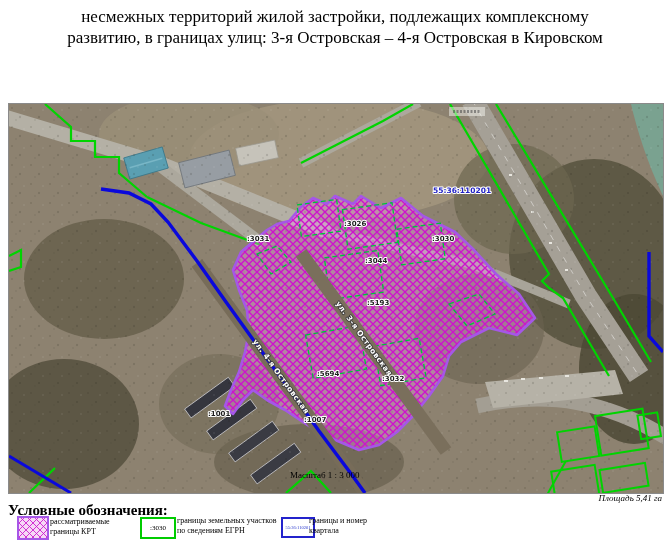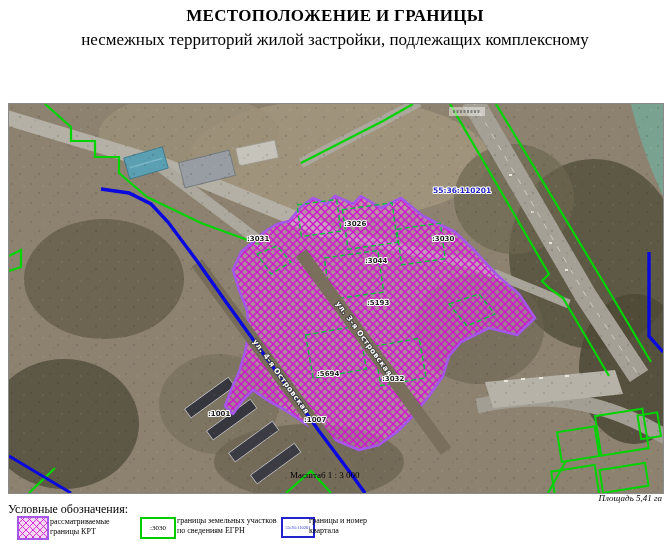--- a/index.html
+++ b/index.html
@@ -5,21 +5,21 @@
   html,body{margin:0;padding:0;background:#fff;}
   body{width:670px;height:546px;position:relative;overflow:hidden;
        font-family:"Liberation Serif", serif;color:#000;}
   .title-block{position:absolute;top:6px;left:0;width:670px;text-align:center;}
   .title-line1{font-size:17px;font-weight:600;letter-spacing:.3px;margin-bottom:3px;}
   .title-line{font-size:17px;line-height:21px;}
   .map-frame{position:absolute;left:8px;top:103px;width:654px;height:389px;
              border:1px solid #8a8a8a;box-sizing:content-box;background:#8d8270;}
   .footer-scale{position:absolute;left:290px;top:470px;font-size:9px;}
   .footer-area{position:absolute;right:8px;top:493px;font-size:9px;font-style:italic;}
-  .legend-title{position:absolute;left:8px;top:502px;font-size:12px;font-weight:normal;}
+  .legend-title{position:absolute;left:8px;top:502px;font-size:15px;font-weight:bold;}
   .legend-item-label{position:absolute;font-size:8px;line-height:9.5px;}
   .sw-krt{position:absolute;left:17px;top:516px;width:28px;height:20px;
       border:2px solid #a557e7;
       background:
         repeating-linear-gradient(45deg, rgba(204,20,204,.85) 0 1px, transparent 1px 5px),
         repeating-linear-gradient(-45deg, rgba(204,20,204,.85) 0 1px, transparent 1px 5px),
         #f6d8f6;}
   .sw-egrn{position:absolute;left:140px;top:517px;width:32px;height:18px;
       border:2px solid #00cc00;background:#fff;display:flex;align-items:center;
       justify-content:center;font-size:7px;}
@@ -37,22 +37,22 @@
       font-family:"DejaVu Sans",sans-serif;}
   svg .slabel{font-size:7.5px;font-weight:600;fill:#ffffff;stroke:#3a3a3a;
       stroke-width:1.8px;paint-order:stroke;stroke-linejoin:round;
       letter-spacing:.5px;text-anchor:middle;
       font-family:"DejaVu Sans",sans-serif;}
 </style>
 </head>
 <body>
 
 <div class="title-block">
-  <div class="title-line1">МЕСТОПОЛОЖЕНИЕ И ГРАНИЦЫ</div>
   <div class="title-line">несмежных территорий жилой застройки, подлежащих комплексному</div>
+  <div class="title-line">развитию, в границах улиц: 3-я Островская – 4-я Островская в Кировском</div>
 </div>
 
 <div class="map-frame">
 <svg width="654" height="389" viewBox="0 0 654 389">
   <defs>
     <pattern id="krt" width="8" height="8" patternUnits="userSpaceOnUse">
       <rect width="8" height="8" fill="rgba(250,140,250,0.34)"></rect>
       <path d="M0 0L8 8M8 0L0 8" stroke="#cc14cc" stroke-width="1.4"></path>
     </pattern>
     <pattern id="spk" width="19" height="19" patternUnits="userSpaceOnUse">

